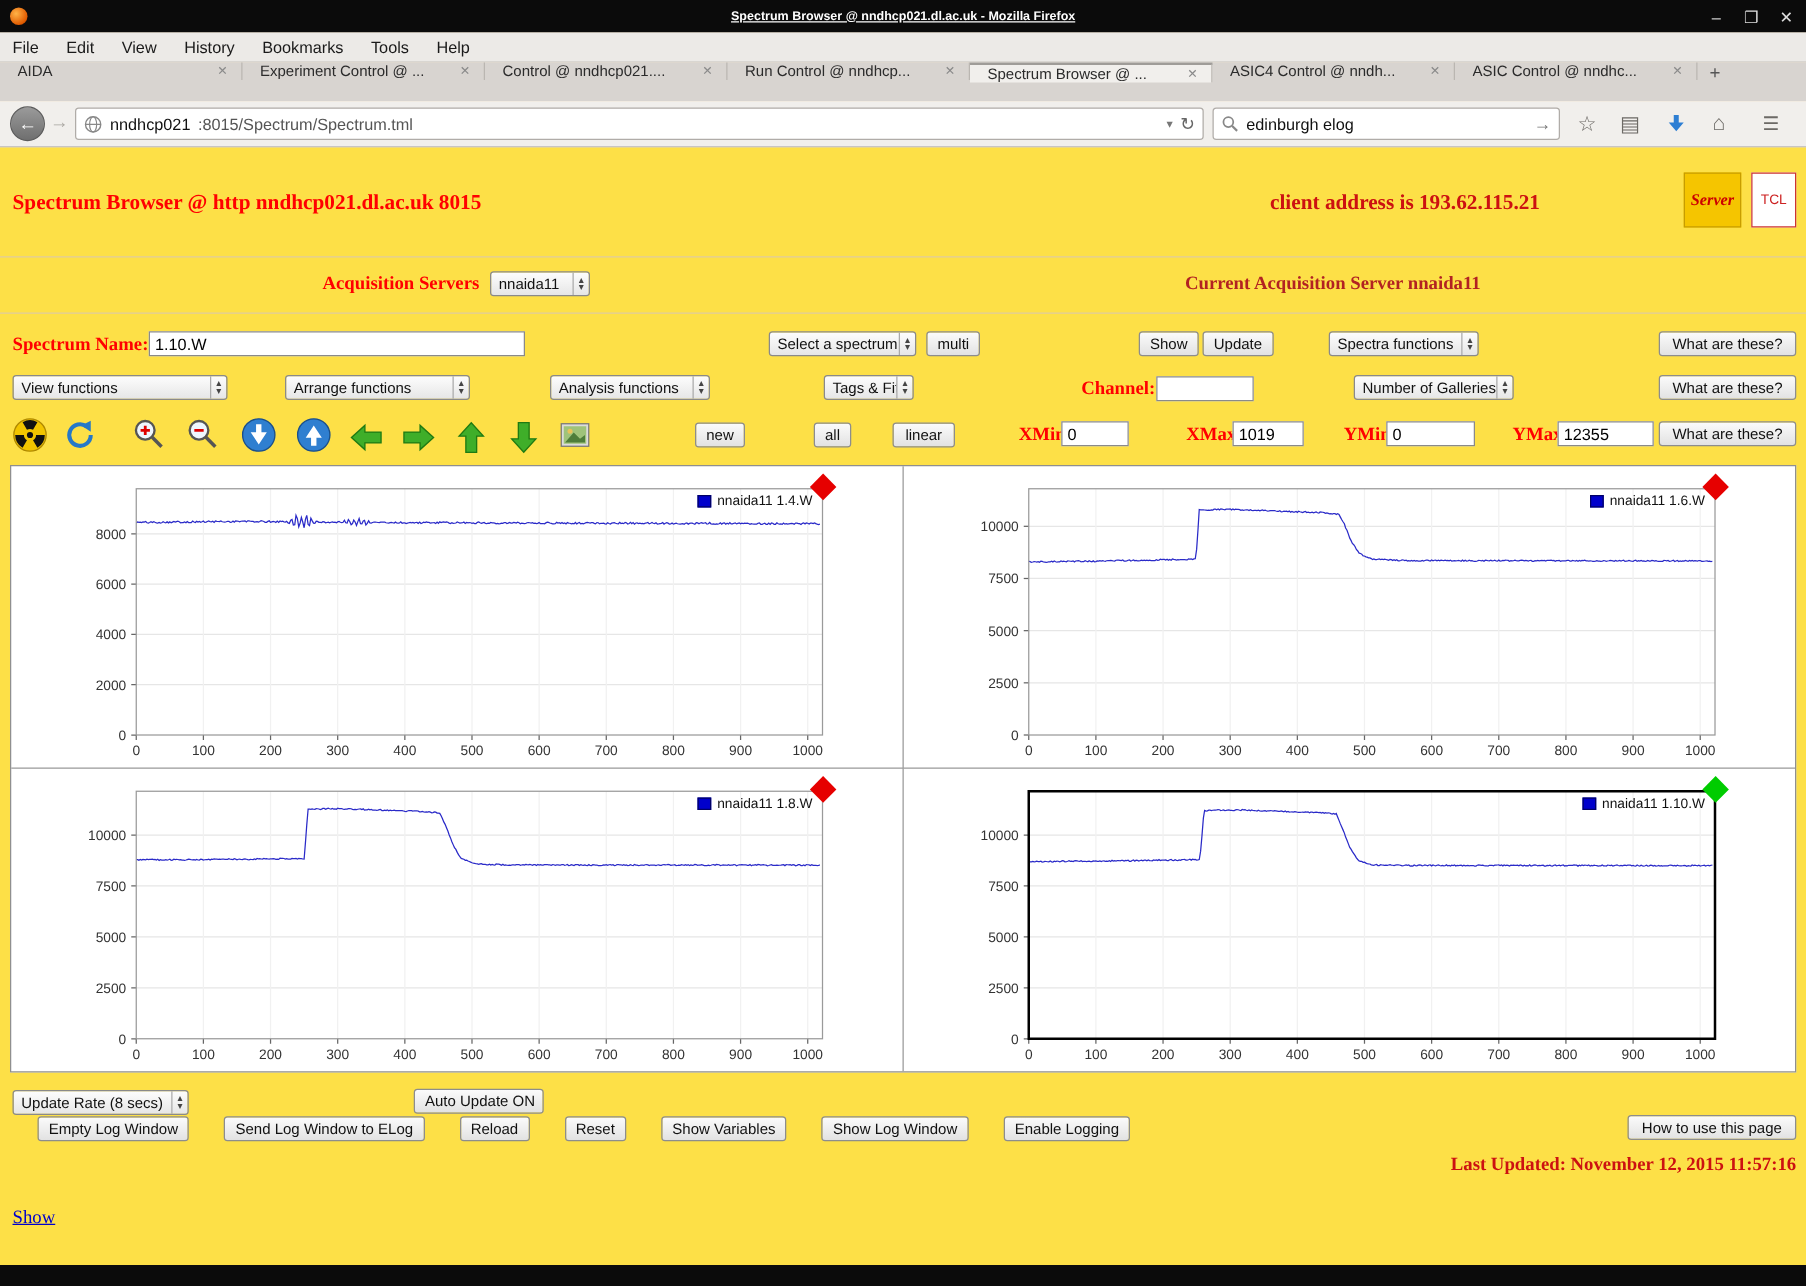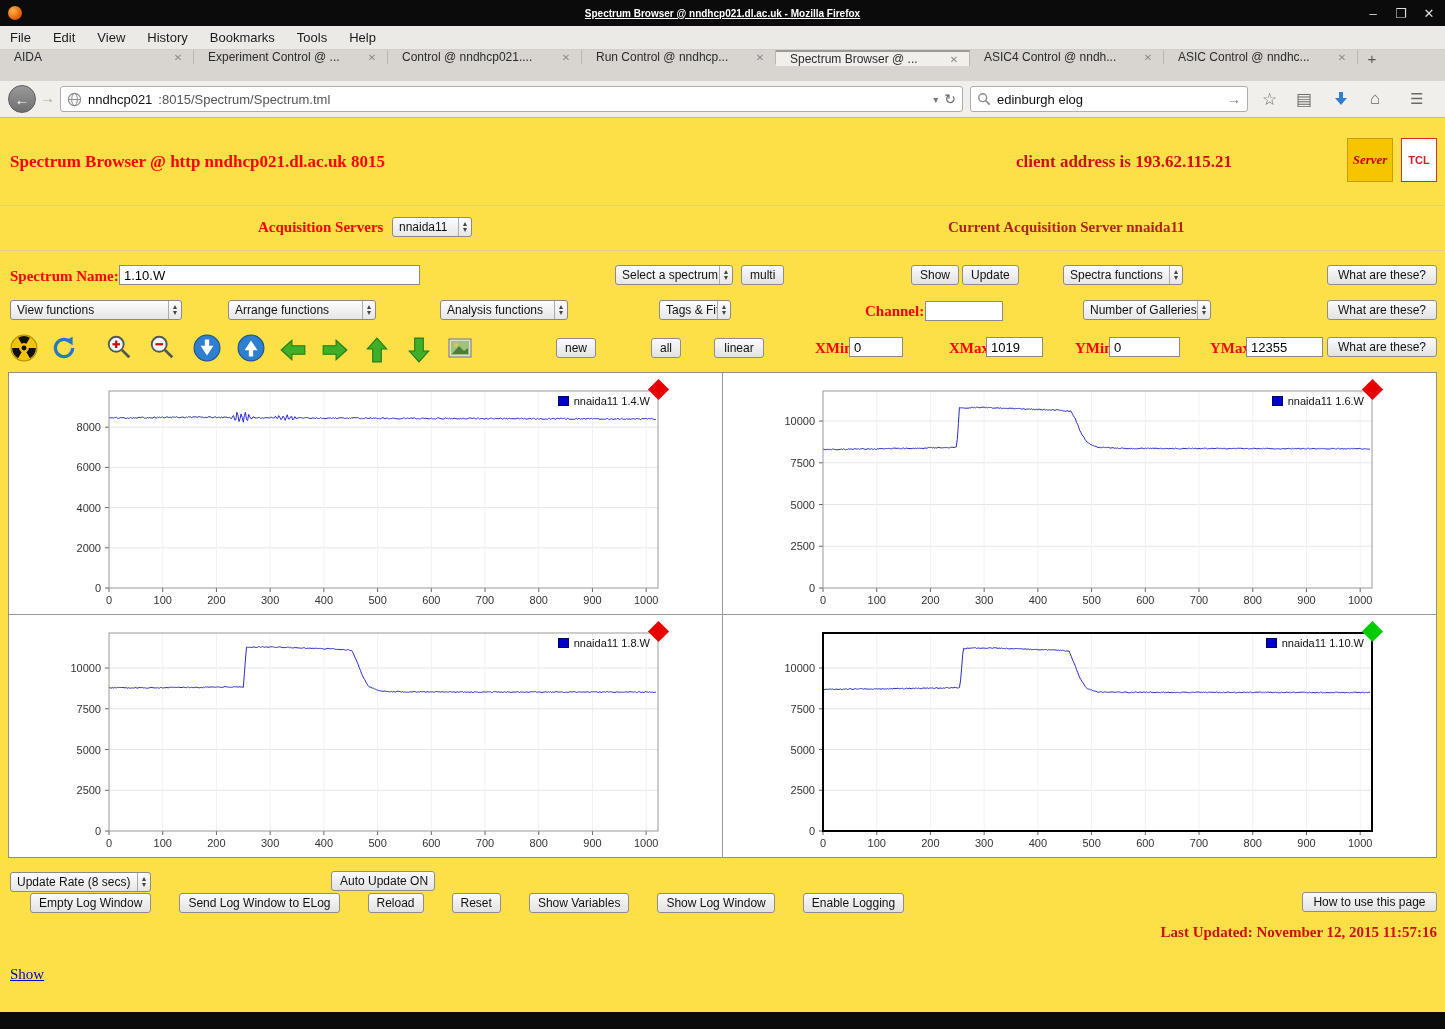--- a/index.html
+++ b/index.html
@@ -59,21 +59,21 @@
   .abs { position:absolute; }
 
   .page-title { font-size:17px; }
   .client-addr { font-size:17px; color:#cc1111; }
 
   .logo-midas { position:absolute; left:1347px; top:20px; width:46px; height:44px; background:#f5c500; border:1px solid #c79d00;
       display:flex; align-items:center; justify-content:center; cursor:pointer; }
   .logo-midas span { color:#c00; font-family:"Liberation Serif",serif; font-style:italic; font-weight:bold; font-size:13px; }
   .logo-tcl { position:absolute; left:1401px; top:20px; width:36px; height:44px; background:#fff; border:1px solid #c33;
       display:flex; align-items:center; justify-content:center; cursor:pointer; }
-  .logo-tcl span { color:#c22; font-weight:bold; font-size:11px; }
+  .logo-tcl span { color:#c22; font-weight:normal; font-size:11px; }
 
   .acq-row { position:absolute; left:0; top:87px; width:1445px; height:46px;
       border-top:1px solid #e0cb9f; border-bottom:1px solid #e0cb9f; }
 
   .btn { position:absolute; height:20px; font:12px "Liberation Sans",sans-serif; background:linear-gradient(#fbfbfb,#e2e2e2);
       border:1px solid #8d8d8d; border-radius:3px; padding:0 8px; color:#111; cursor:pointer; white-space:nowrap;text-align:center; }
   .btn-inline { position:static; height:20px; font:12px "Liberation Sans",sans-serif; background:linear-gradient(#fbfbfb,#e2e2e2);
       border:1px solid #8d8d8d; border-radius:3px; padding:0 8px; color:#111; cursor:pointer; white-space:nowrap;margin-left:20px; }
   .txt { position:absolute; height:20px; border:1px solid #8a8a8a; background:#fff; font:13px "Liberation Sans",sans-serif; padding:0 4px; }
   .sel { position:absolute; height:20px; border:1px solid #8a8a8a; border-radius:3px; background:linear-gradient(#fdfdfd,#e6e6e6);

